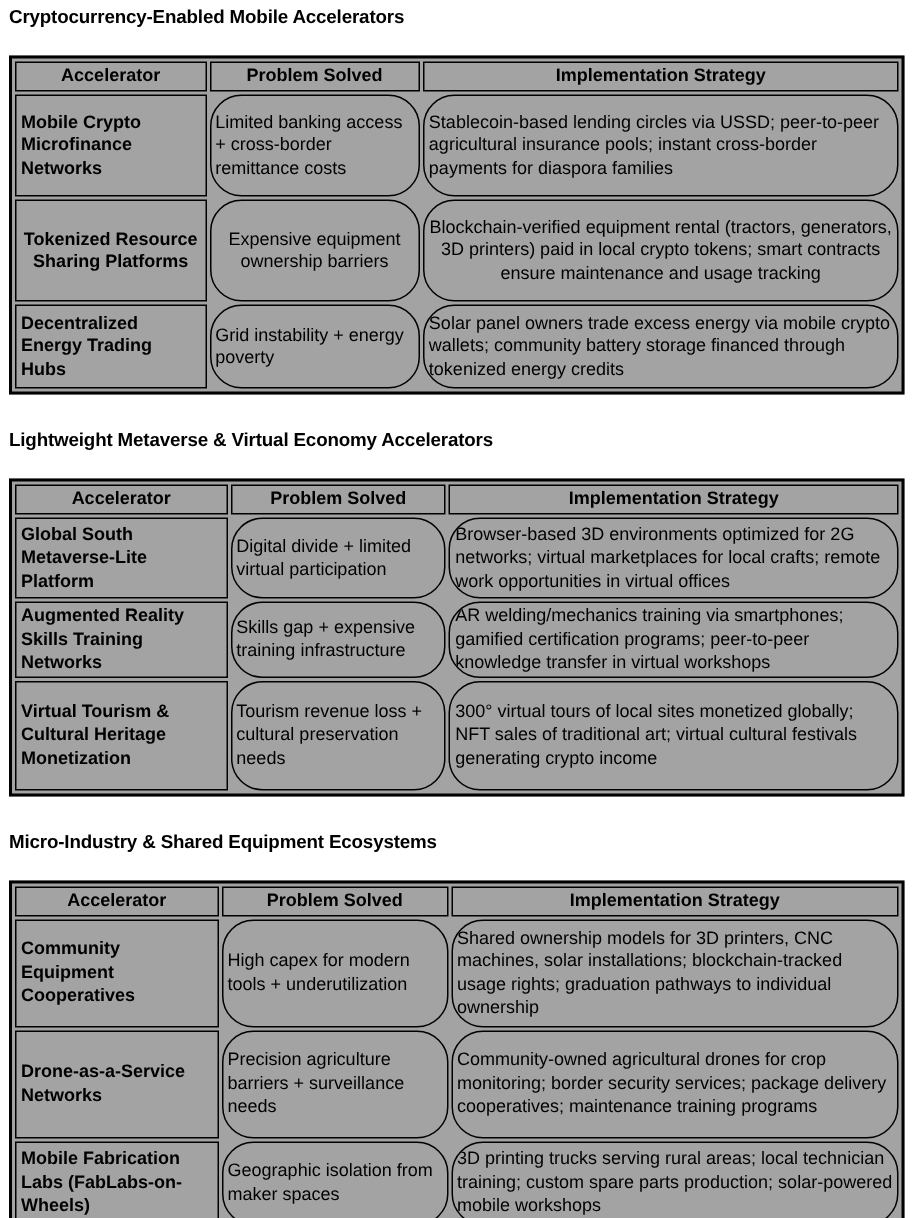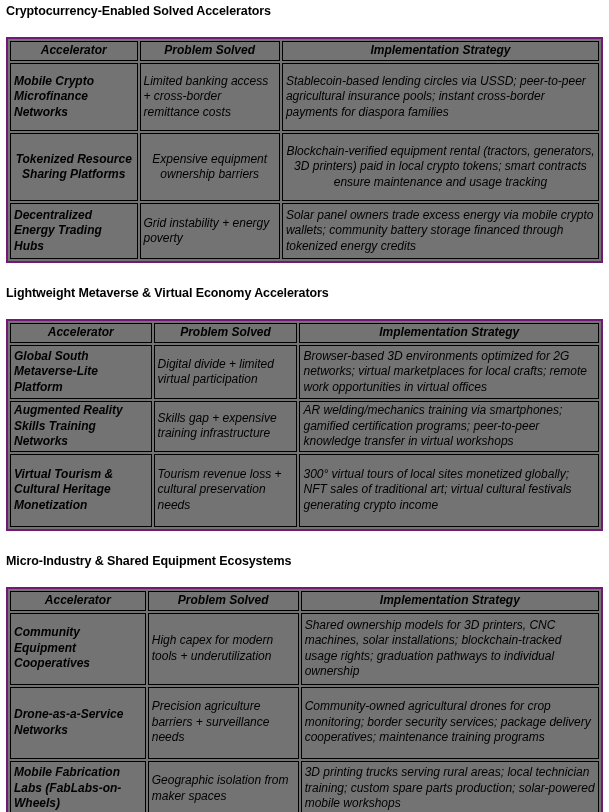--- a/index.html
+++ b/index.html
@@ -24,42 +24,41 @@
     font-weight: bold;
     line-height: 15px;
     margin: 0 0 18px 0;
     letter-spacing: -0.1px;
   }
   table.acc-table {
     width: 100%;
     table-layout: fixed;
     border-collapse: separate;
     border-spacing: 2px;
-    border: 2px solid #701a75;
-    background: #737373;
-    font-style: italic;
+    border: 2px solid #000000;
+    background: #a3a3a3;
   }
   table.acc-table th,
   table.acc-table td {
     border: 1px solid #000000;
     padding: 1px 3px;
     font-size: 12px;
     line-height: 15.5px;
     vertical-align: middle;
     overflow: hidden;
     word-wrap: break-word;
   }
   table.acc-table th {
     font-weight: bold;
     text-align: center;
     padding: 1px 2px;
   }
   table.acc-table td.acc { font-weight: bold; }
   table.acc-table td.prob,
-  table.acc-table td.strat { font-weight: normal; }
+  table.acc-table td.strat { font-weight: normal; border-radius: 21px; }
 
   
   .t0 col.c1 { width: 21.8%; } .t0 col.c2 { width: 24.0%; } .t0 col.c3 { width: 54.2%; }
   .t1 col.c1 { width: 24.2%; } .t1 col.c2 { width: 24.6%; } .t1 col.c3 { width: 51.2%; }
   .t2 col.c1 { width: 23.2%; } .t2 col.c2 { width: 25.8%; } .t2 col.c3 { width: 51.0%; }
 
   
   tr.hdr { height: 20px; }
   .t0 tbody tr:nth-child(1) { height: 68px; }
   .t0 tbody tr:nth-child(2) { height: 68px; text-align: center; }
@@ -70,21 +69,21 @@
   .t2 tbody tr:nth-child(1) { height: 72px; }
   .t2 tbody tr:nth-child(2) { height: 72px; }
   .t2 tbody tr:nth-child(3) { height: 56px; }
 </style>
 </head>
 <body>
 
 <div class="page">
 
   <div class="doc-section">
-    <h2 class="section-title">Cryptocurrency-Enabled Solved Accelerators</h2>
+    <h2 class="section-title">Cryptocurrency-Enabled Mobile Accelerators</h2>
     <table class="acc-table t0">
       <colgroup>
           <col class="c1">
           <col class="c2">
           <col class="c3">
         </colgroup>
       <thead>
         <tr class="hdr">
           <th>Accelerator</th>
           <th>Problem Solved</th>

